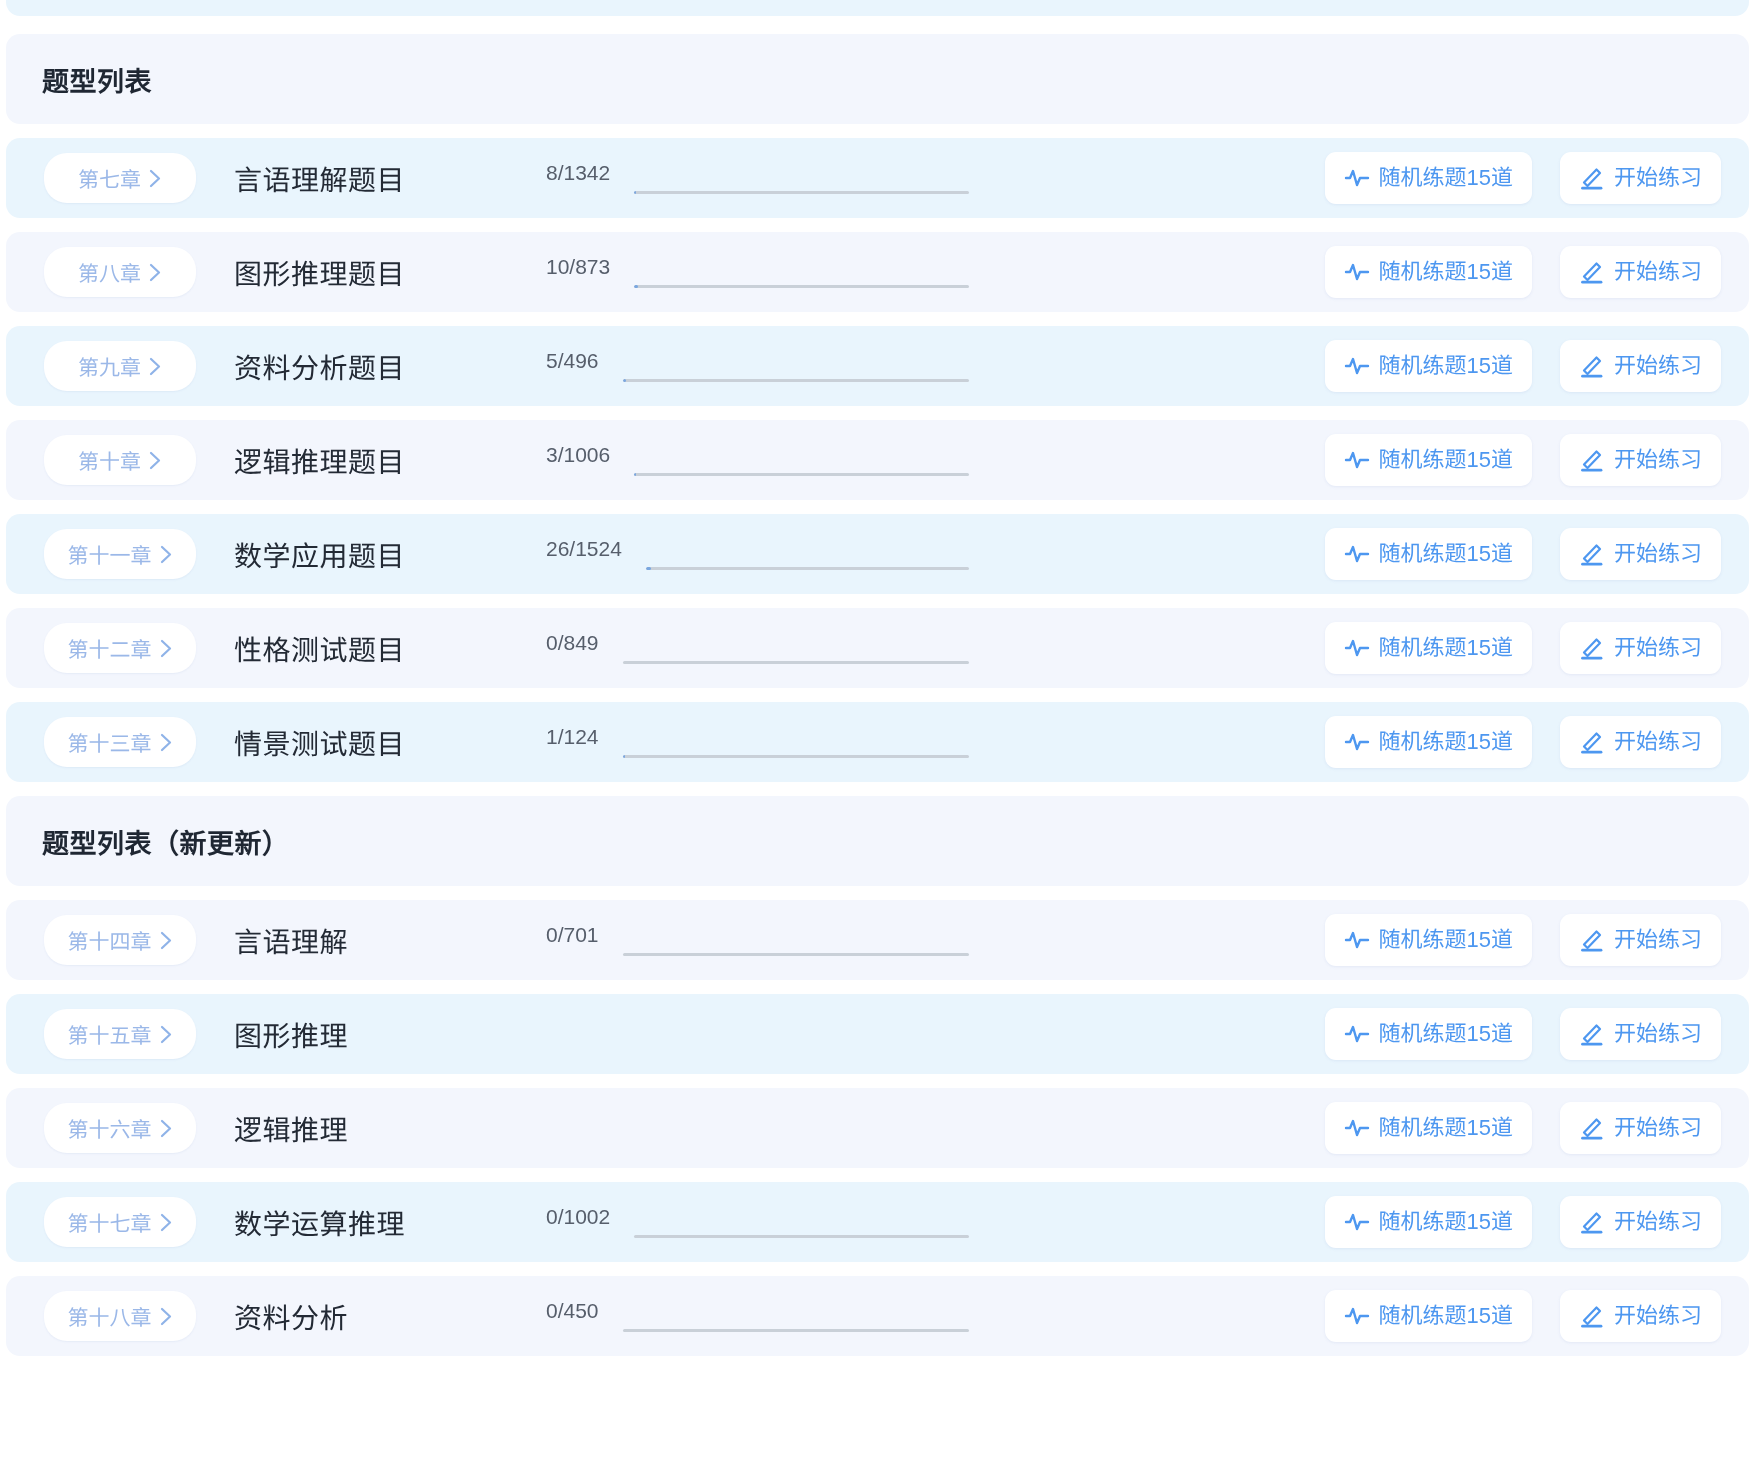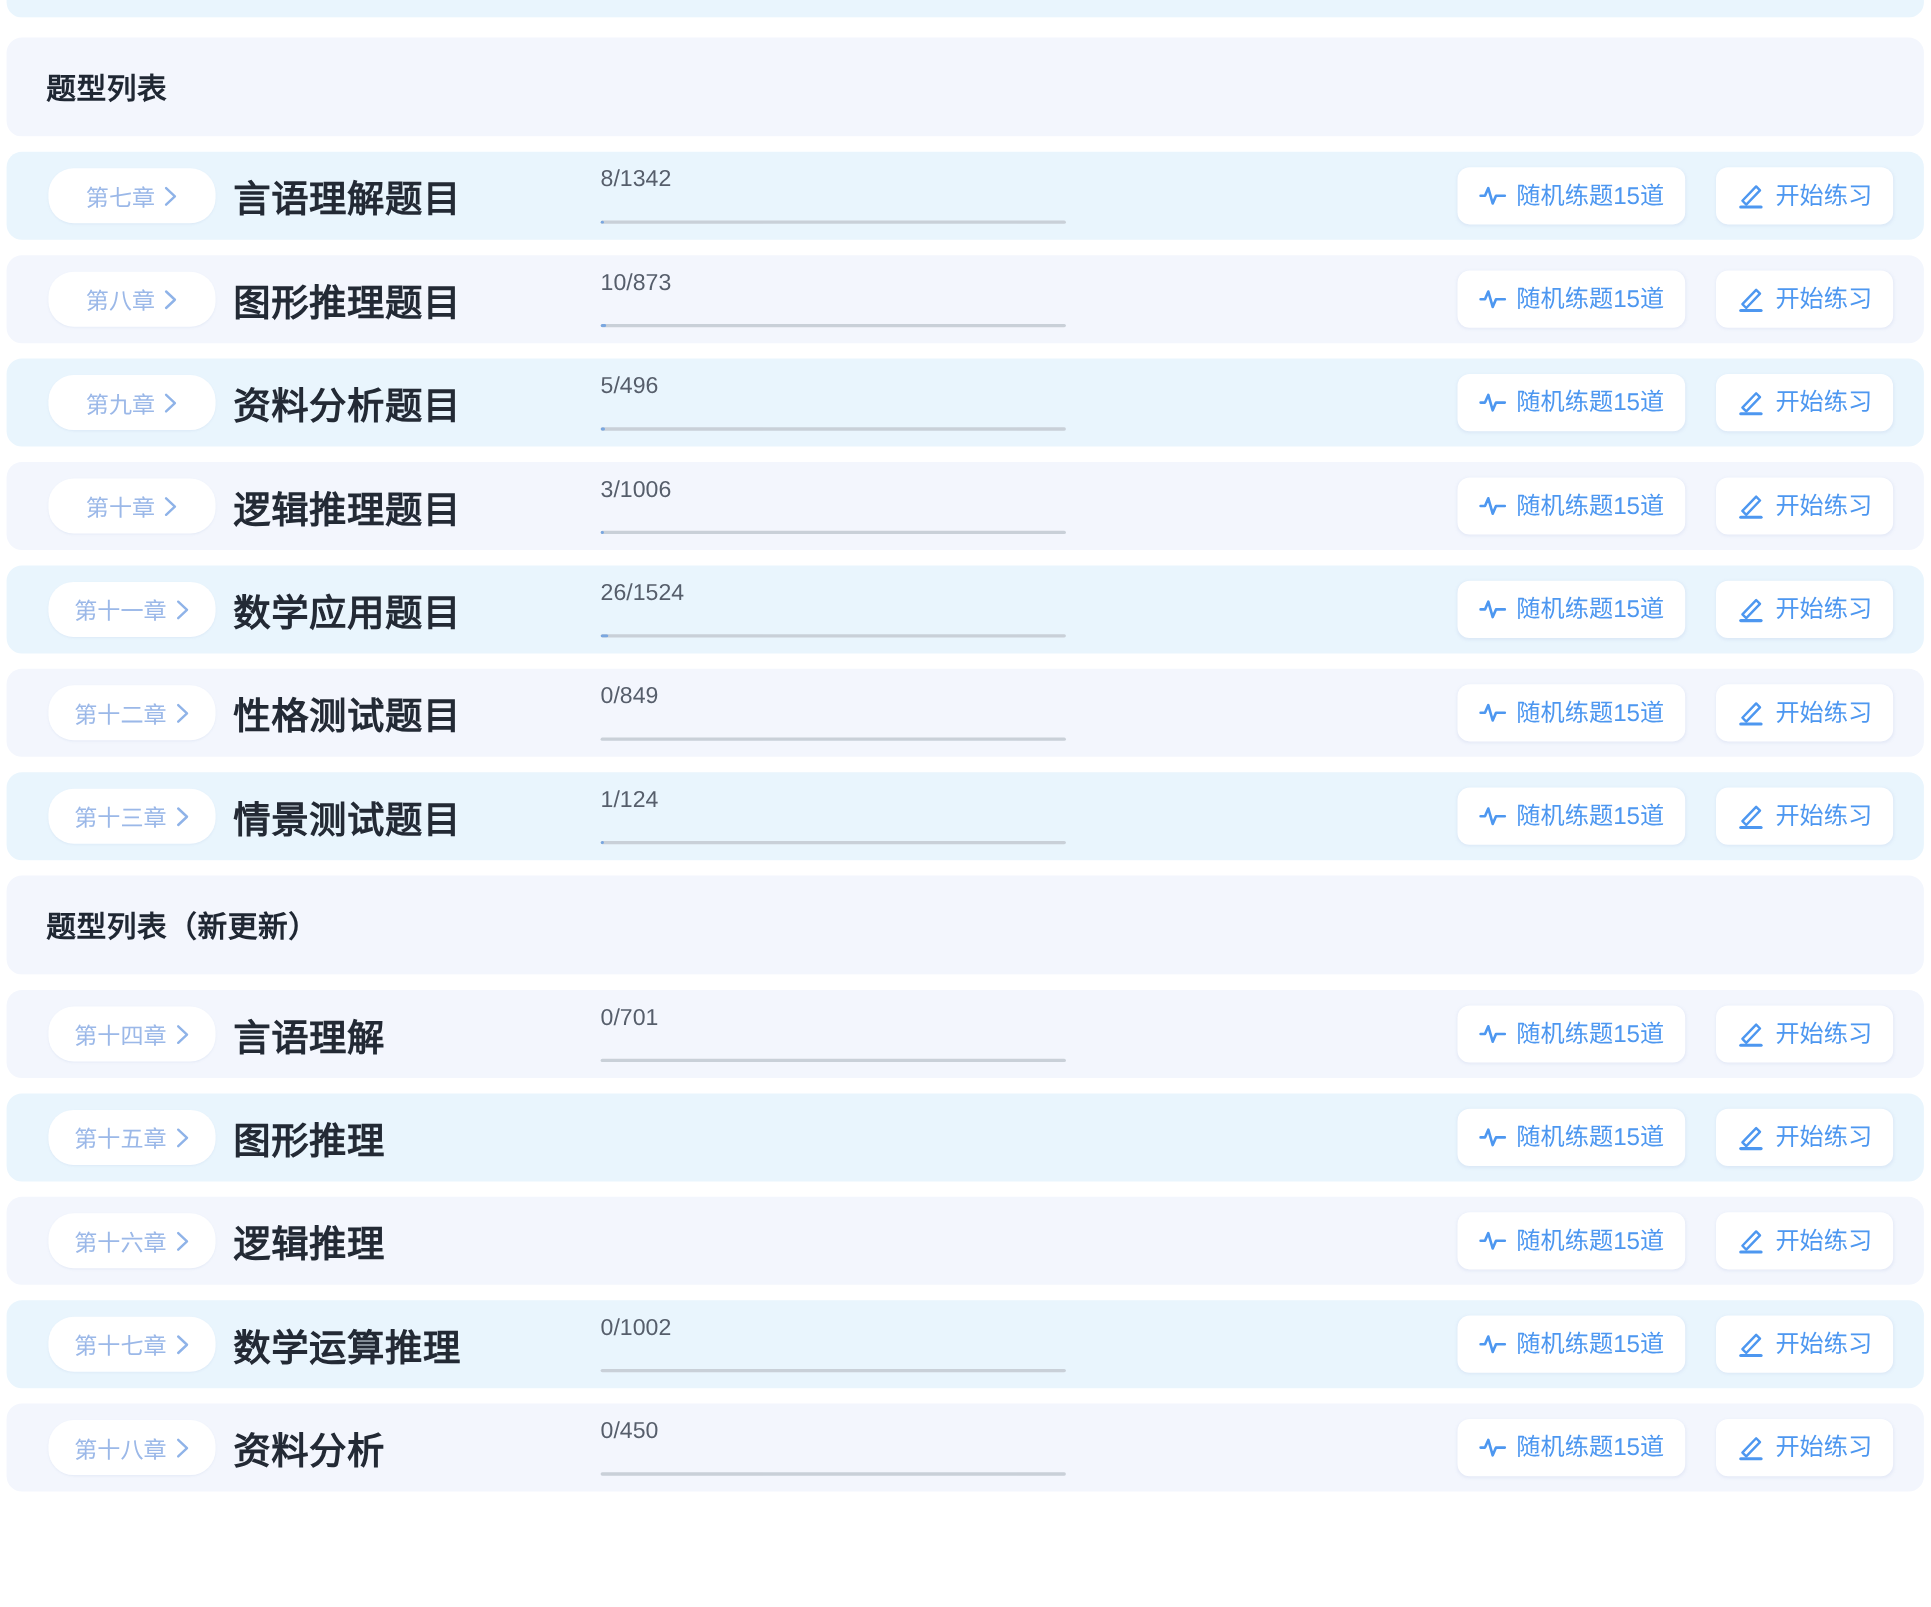--- a/index.html
+++ b/index.html
@@ -86,38 +86,38 @@
   .chevron-icon {
     width: 14px;
     height: 19px;
     flex: none;
     display: block;
   }
   .chevron-icon svg { display: block; }
 
   
   .row-title {
-    margin-left: 16px;
-    font-size: 34px;
-    font-weight: bold;
+    margin-left: 38px;
+    font-size: 28px;
+    font-weight: normal;
     color: #232a35;
     white-space: nowrap;
     flex: none;
     letter-spacing: 0.5px;
   }
 
   
   .progress-wrap {
     position: absolute;
     left: 540px;
     width: 423px;
     top: 50%;
     transform: translateY(-50%);
     display: flex;
-    flex-direction: column;
+    align-items: flex-end;
     gap: 16px;
   }
   .progress-count {
     font-size: 21px;
     color: #565e6b;
     line-height: 1;
     margin-bottom: 11px;
     padding-right: 8px;
   }
   .progress-track {

